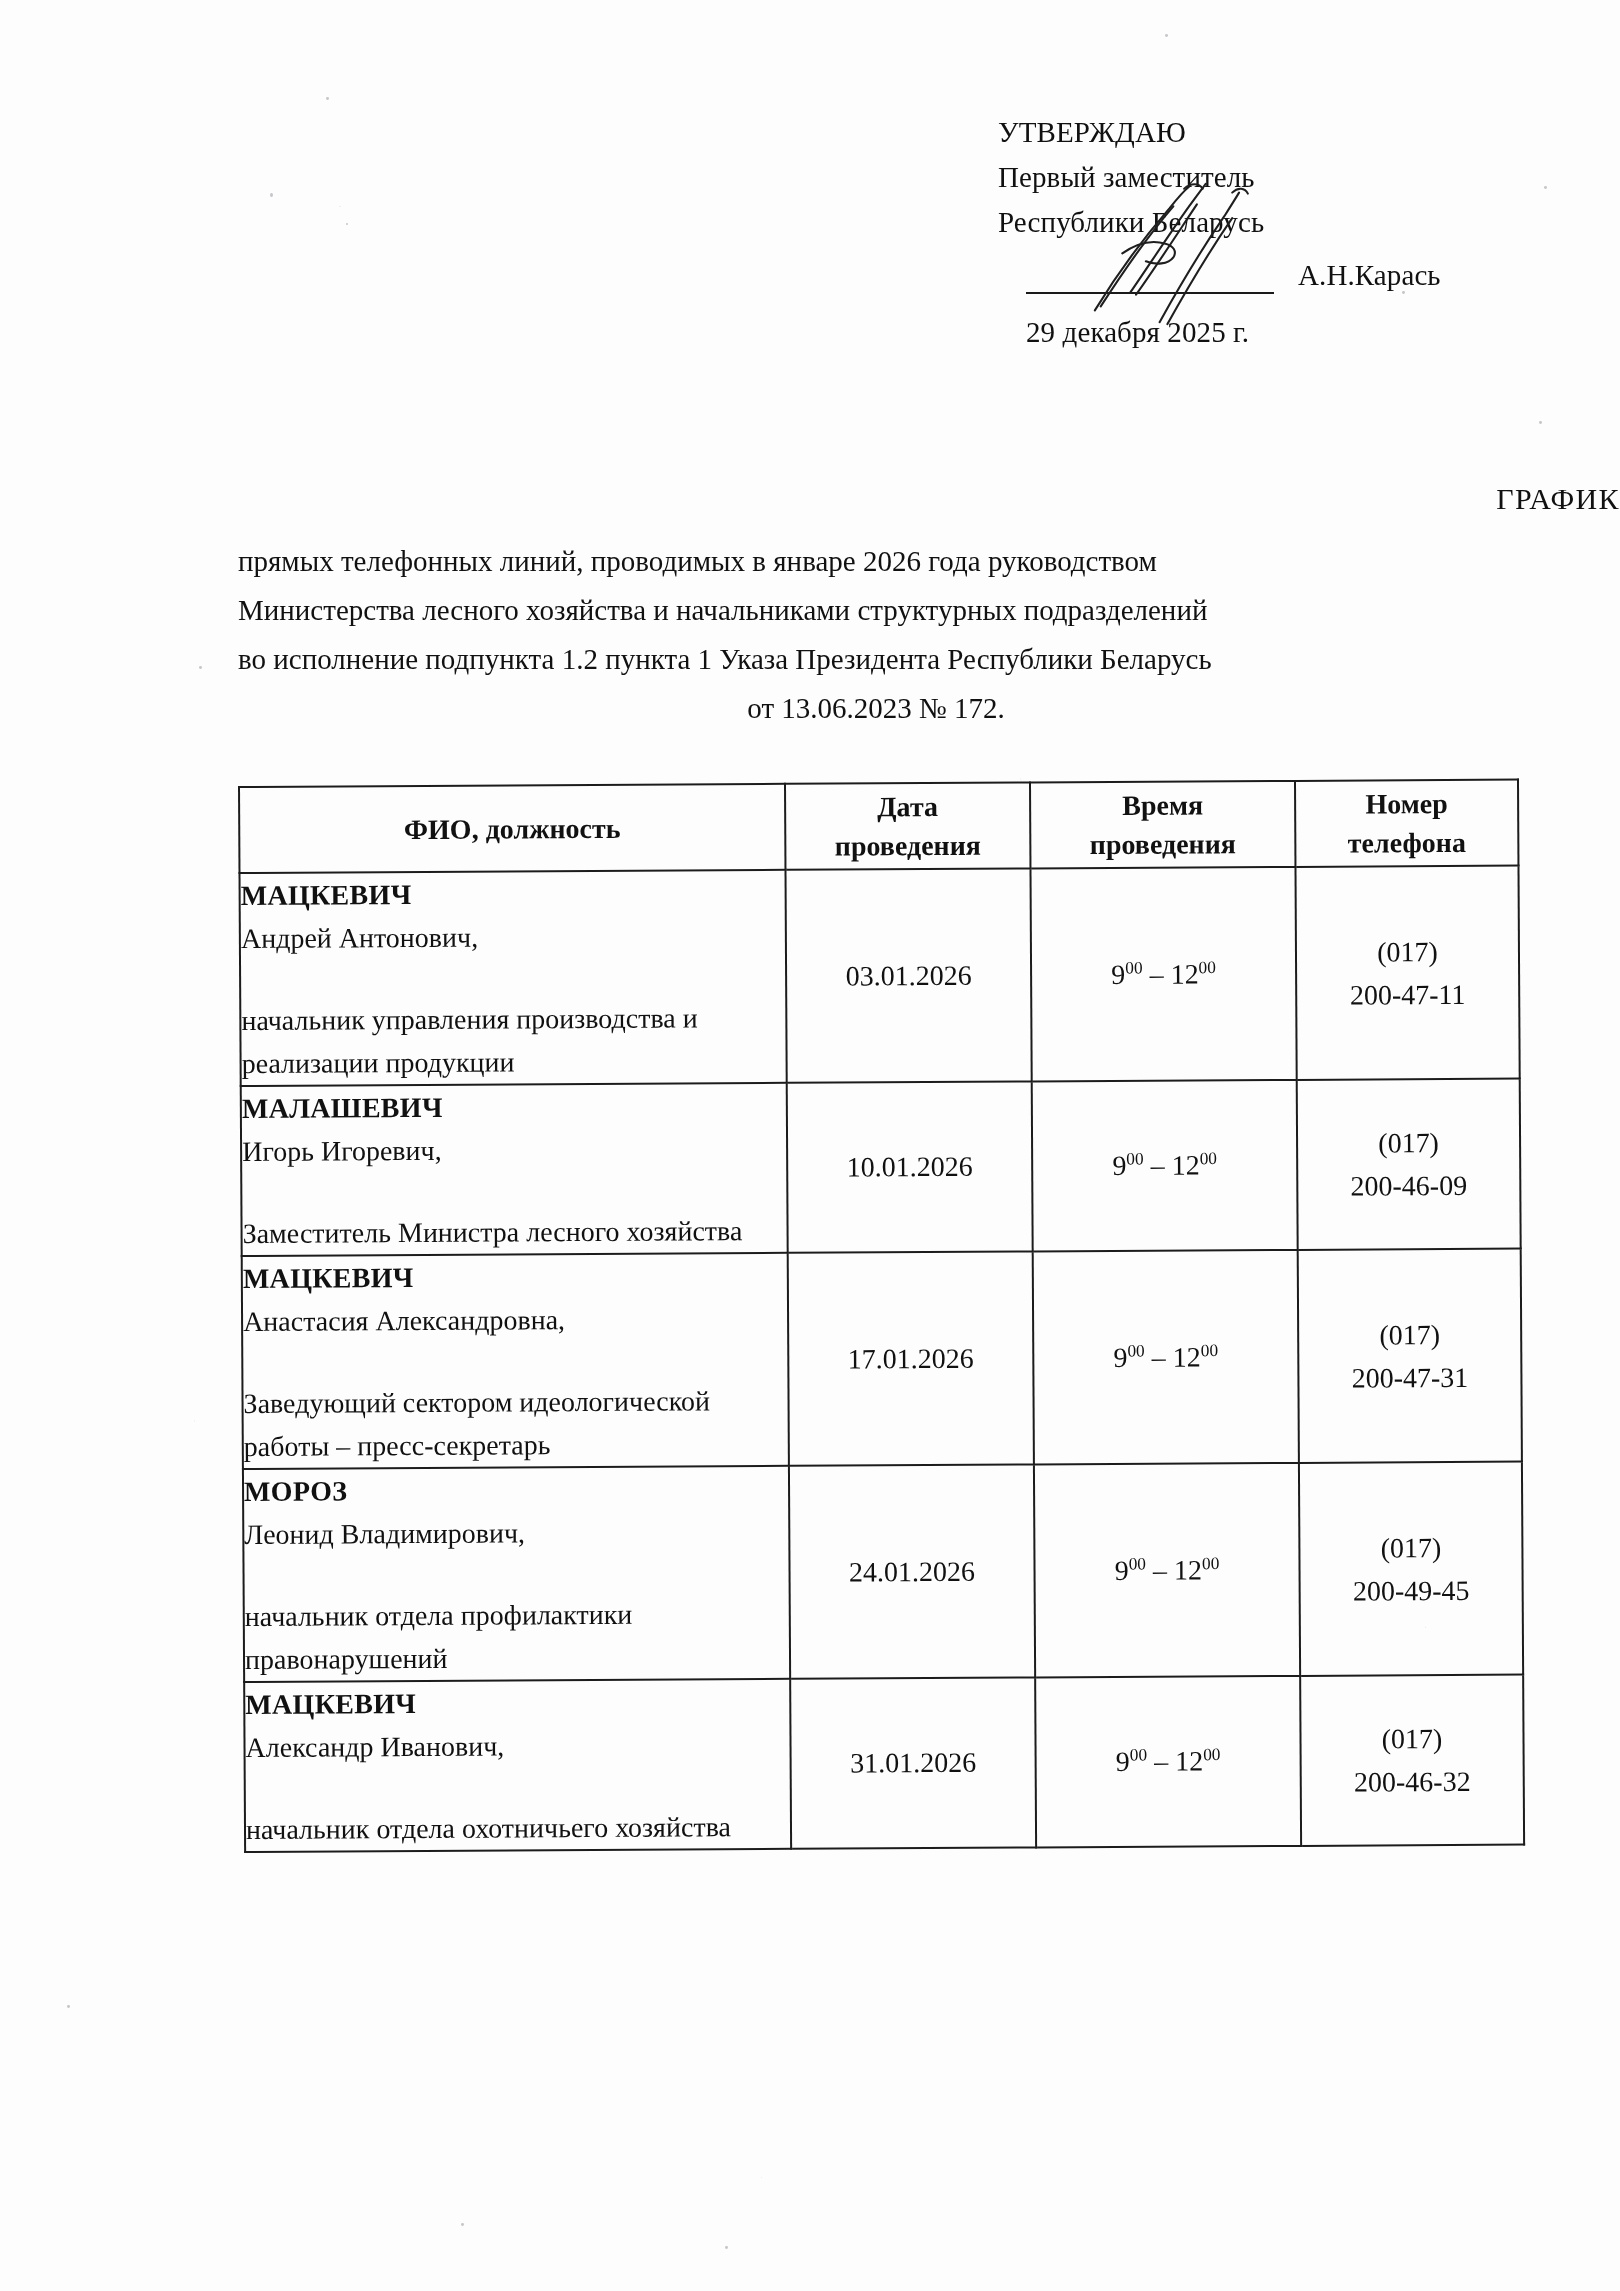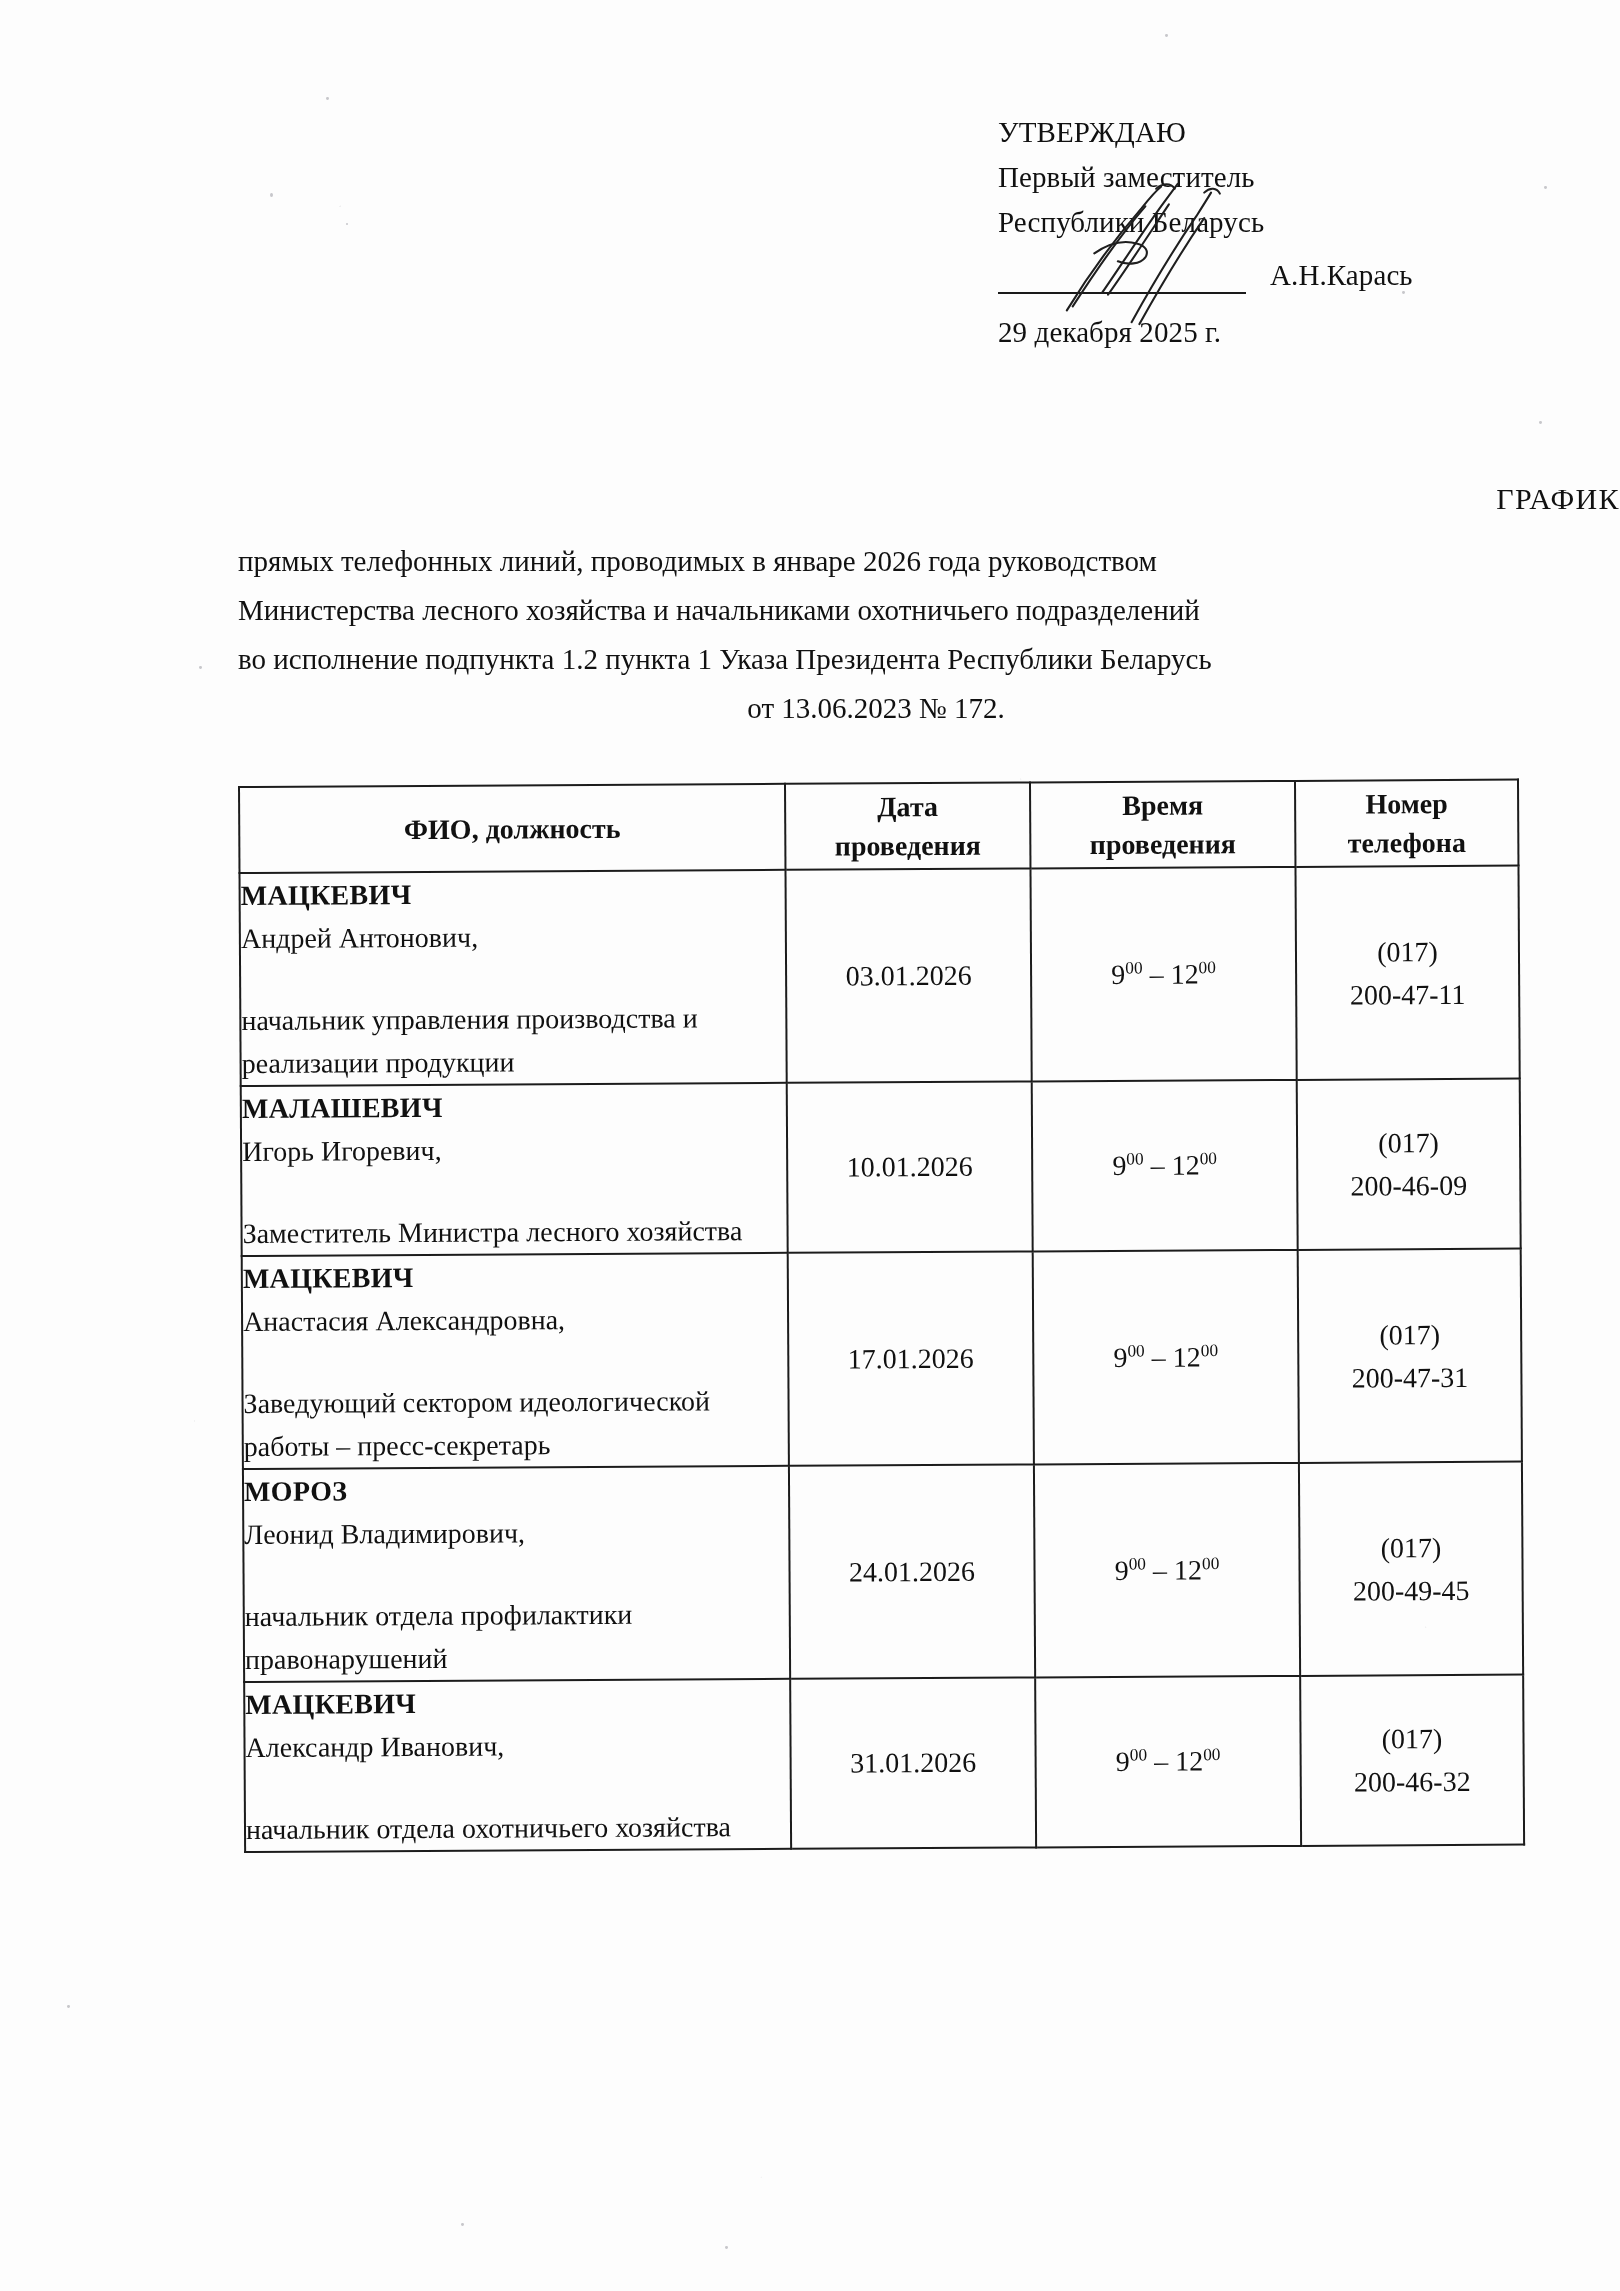--- a/index.html
+++ b/index.html
@@ -47,20 +47,21 @@
     font-size: 29px;
     line-height: 45px;
     letter-spacing: 0.1px;
   }
   .approval .ln { white-space: nowrap; }
 
   .sig-row {
     position: relative;
     height: 61px;
     margin-top: 3.9px;
+    margin-left: 28px;
   }
   .sig-rule {
     position: absolute;
     left: 0;
     top: 43px;
     width: 248px;
     border-top: 2px solid #1a1a1a;
   }
   .sig-name {
     position: absolute;
@@ -216,21 +217,21 @@
       <div class="sig-date">29 декабря 2025 г.</div>
     </div>
   </div>
 
   <div class="doc-title">
     <span class="title-inner">ГРАФИК</span>
   </div>
 
   <div class="intro">
     <div>прямых телефонных линий, проводимых в январе 2026 года руководством</div>
-    <div>Министерства лесного хозяйства и начальниками охотничьего подразделений</div>
+    <div>Министерства лесного хозяйства и начальниками структурных подразделений</div>
     <div>во исполнение подпункта 1.2 пункта 1 Указа Президента Республики Беларусь</div>
     <div class="last">от 13.06.2023 № 172.</div>
   </div>
 
   <div class="tbl-wrap">
     <table class="grid">
       <colgroup>
         <col class="c-name">
           <col class="c-date">
           <col class="c-time">

